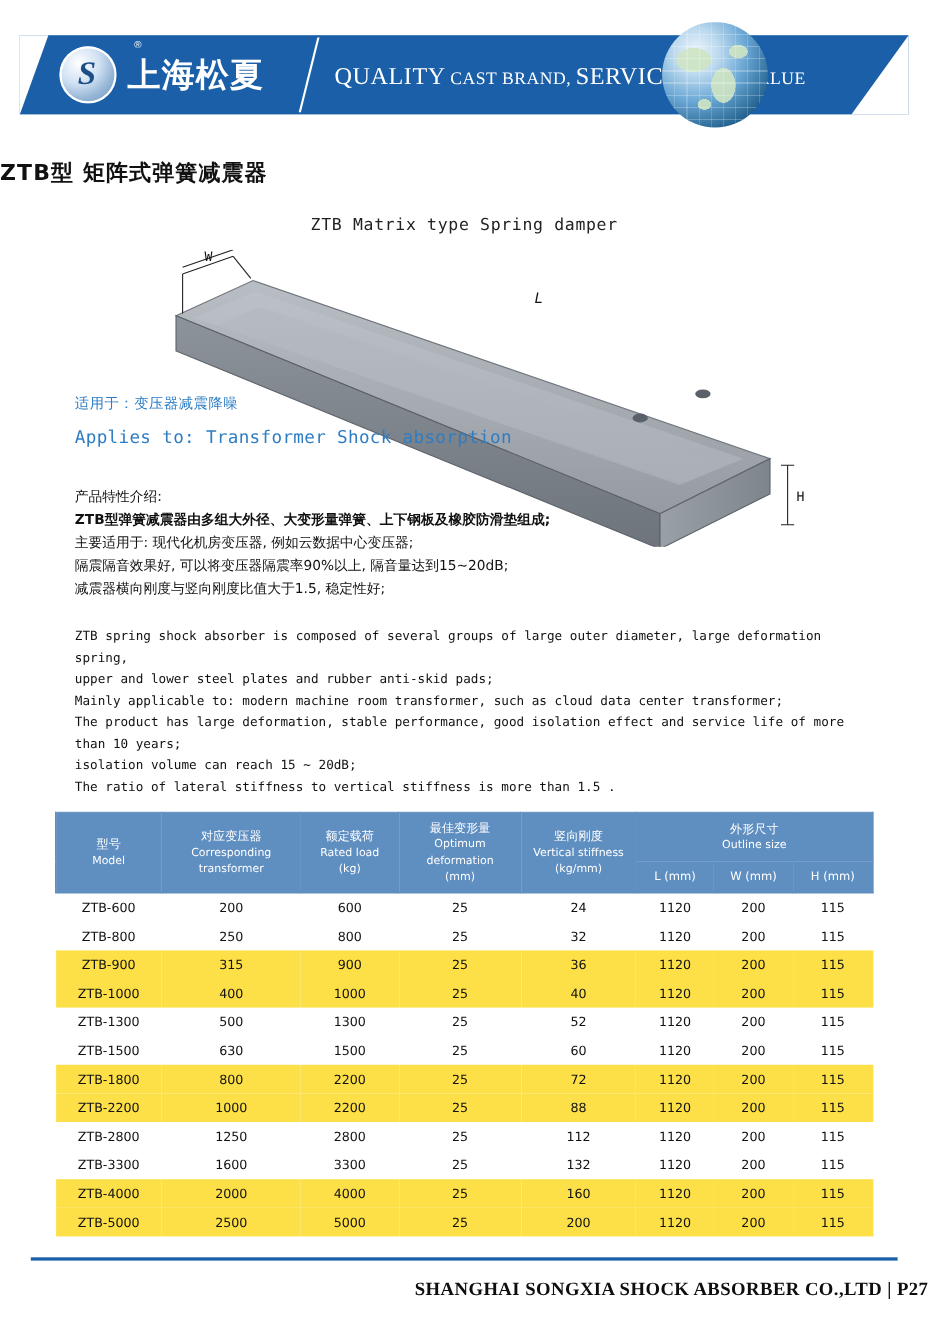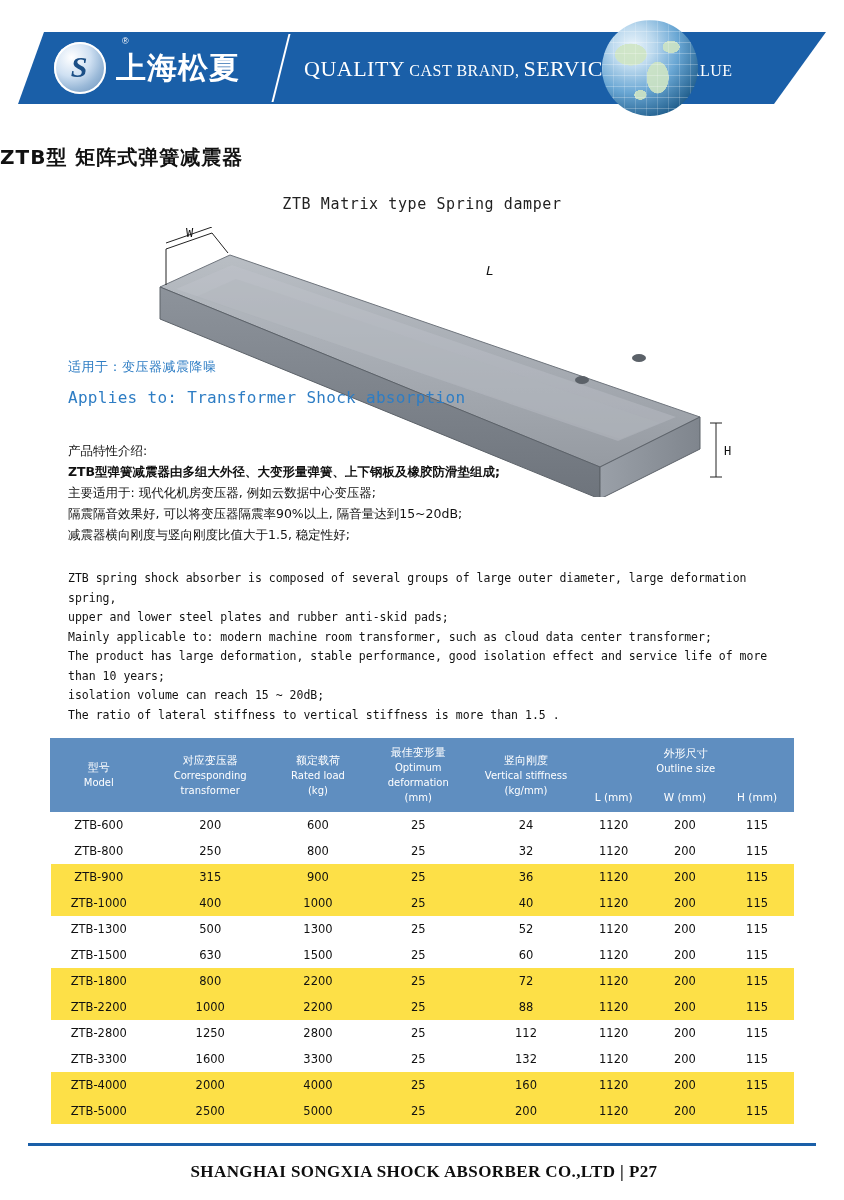--- a/index.html
+++ b/index.html
@@ -267,21 +267,21 @@
     left: 0;
     bottom: 0;
     width: 100%;
   }
   .footer-rule {
     height: 3px;
     background: #1a5fa8;
     margin: 0 28px;
   }
   .footer-text {
-    text-align: center;
+    text-align: right;
     font-family: "Liberation Serif", serif;
     font-size: 17px;
     font-weight: bold;
     color: #0e0e0e;
     padding: 16px 0 18px 4px;
     letter-spacing: .4px;
   }
   .footer-text .page { color: #0e0e0e; }
 </style>
 </head>

